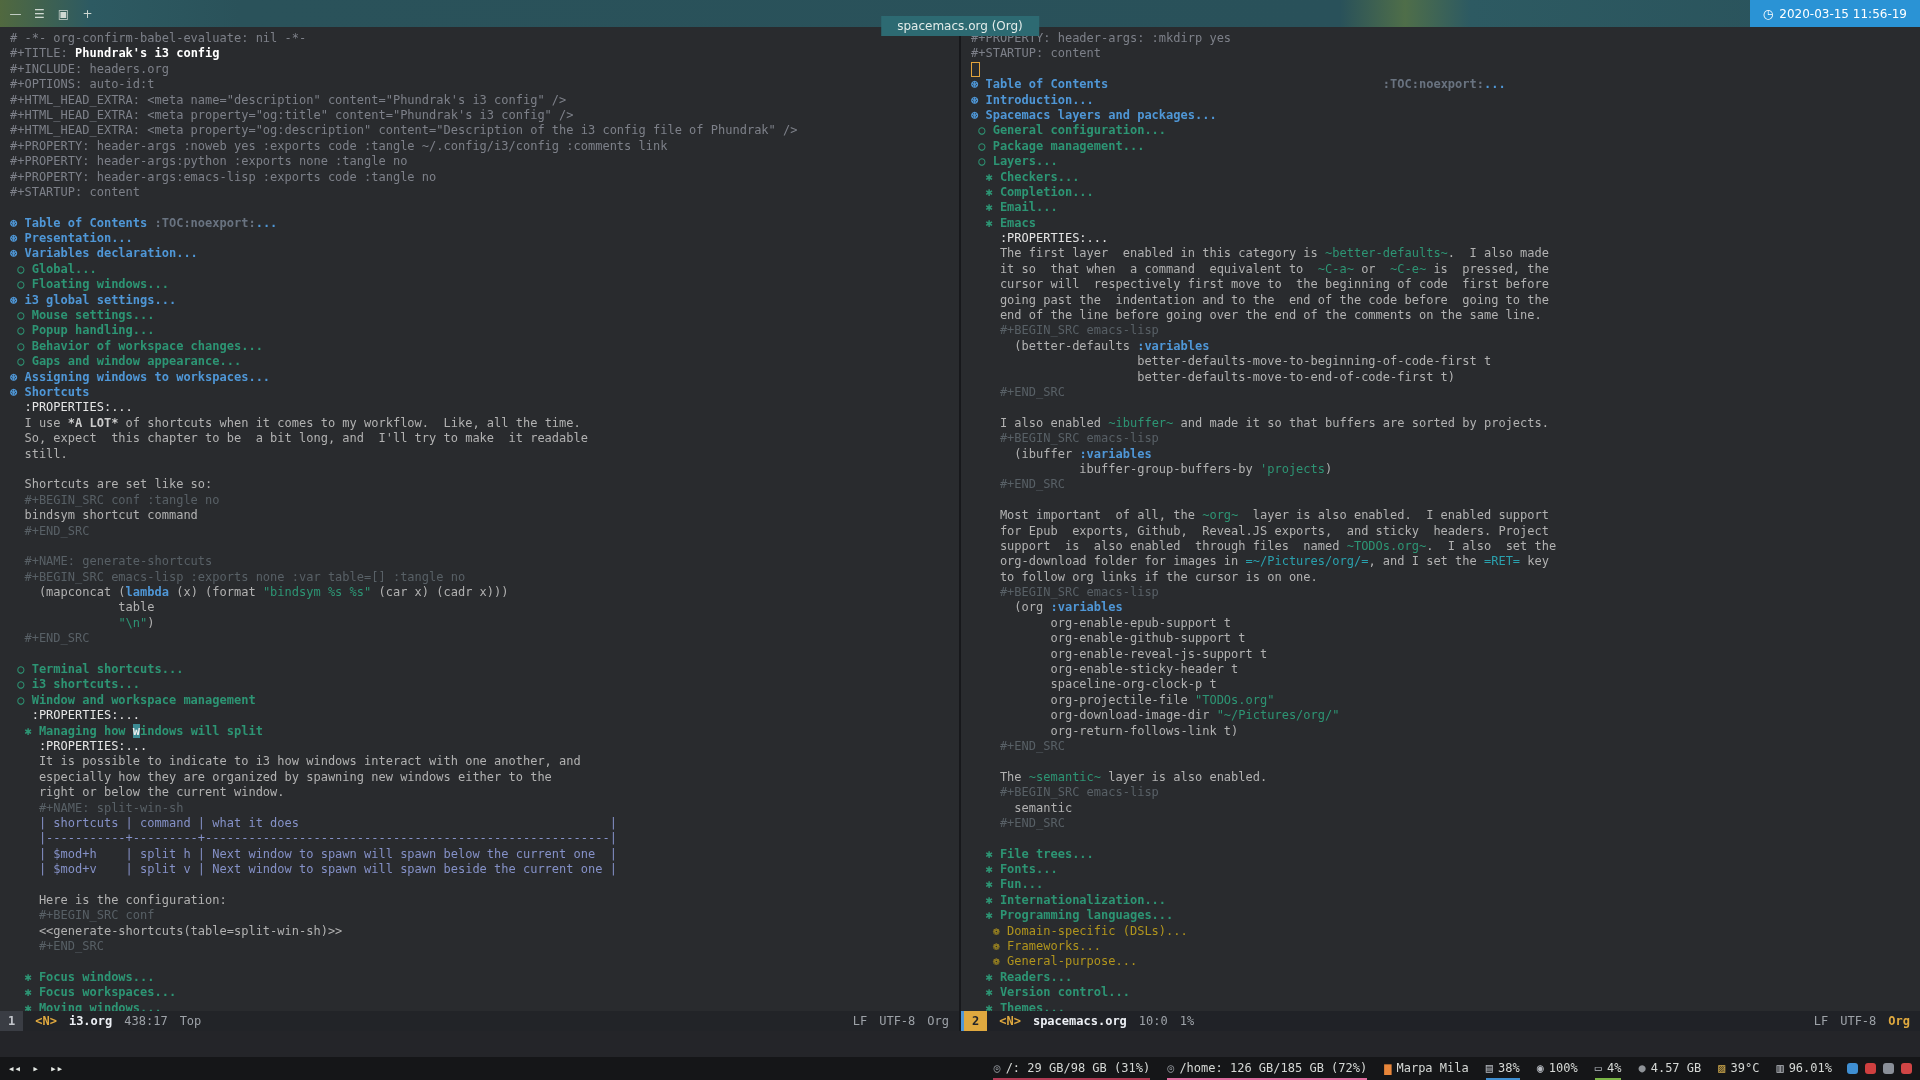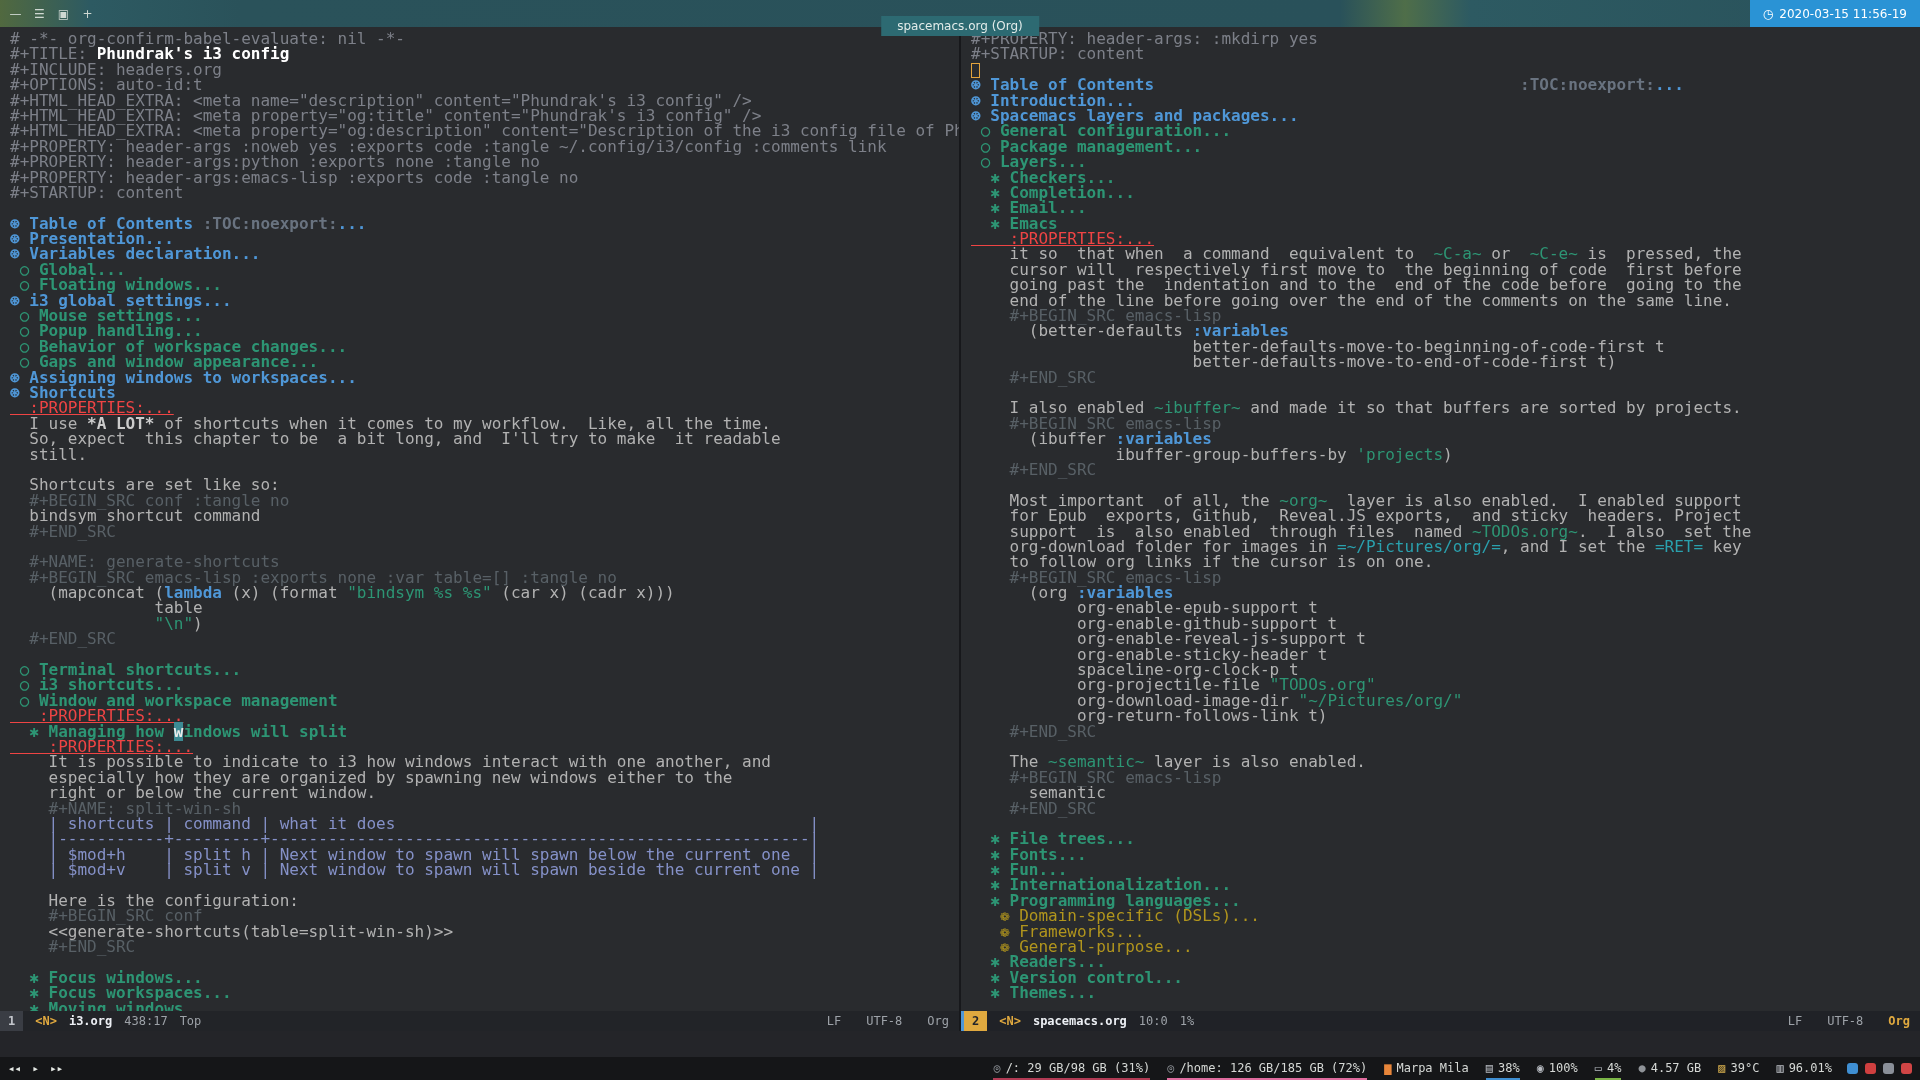--- a/index.html
+++ b/index.html
@@ -16,33 +16,33 @@
   .tb-title-wrap{position:absolute;left:50%;top:12px;transform:translateX(-50%);height:100%;
           display:flex;align-items:center;}
   .tb-title{background:#2d6a72;color:#e2ecea;padding:3px 16px;font-size:12px;}
   .tb-clock{margin-left:auto;height:100%;background:#2a93d5;color:#fff;
           display:flex;align-items:center;gap:6px;padding:0 13px;font-size:12px;}
 
   
   .editor{display:flex;height:1004px;}
   .divider{width:2px;background:#17181b;}
   .pane{flex:1;display:flex;flex-direction:column;min-width:0;}
-  .buffer{flex:1;overflow:hidden;padding:4px 0 0 10px;font-size:16px;line-height:15.4px;color:#b2b2b2;}
+  .buffer{flex:1;overflow:hidden;padding:4px 0 0 10px;font-size:12px;line-height:15.4px;color:#b2b2b2;}
   .line{white-space:pre;height:15.4px;}
 
   
   .s-co{color:#7d8089;}
   .s-cm{color:#7d8089;}
   .s-ti{color:#ffffff;font-weight:bold;}
   .s-h1{color:#4f97d7;font-weight:bold;}
   .s-h2{color:#2d9574;font-weight:bold;}
   .s-h3{color:#2d9574;font-weight:bold;}
   .s-h4{color:#b1951d;font-weight:normal;}
   .s-tg{color:#697380;font-weight:bold;text-align:center;}
-  .s-dr{color:#ef4444;text-decoration:underline;}
+  .s-dr{color:#e5e5e5;}
   .s-sm{color:#586066;}
   .s-tx{color:#b2b2b2;}
   .s-b{color:#cccccc;font-weight:bold;}
   .s-kw{color:#4f97d7;font-weight:bold;margin-top:24px;}
   .s-st{color:#2d9574;}
   .s-vb{color:#2d9574;}
   .s-kb{color:#2aa1ae;}
   .s-tb{color:#8591c8;}
   .s-c1{background:#3d8b94;color:#ebebeb;font-weight:bold;}
   .s-c2{display:inline-block;width:7px;height:13px;border:1px solid #e2a33c;vertical-align:middle;}
@@ -50,21 +50,21 @@
   
   .modeline{height:20px;display:flex;align-items:center;font-size:12px;color:#9da2a8;
             background:#222428;position:relative;gap:12px;padding-right:10px;}
   .modeline .winnum{padding:0 8px;height:100%;display:flex;align-items:center;font-weight:bold;}
   .modeline.inactive .winnum{background:#3a3d44;color:#c3c6cc;}
   .modeline.active{background:#202227;}
   .modeline.active::before{content:"";position:absolute;left:0;top:0;bottom:0;width:3px;background:#4f97d7;}
   .modeline.active .winnum{background:#e0a93f;color:#23252a;margin-left:3px;}
   .modeline .state{color:#e0a93f;font-weight:bold;}
   .modeline .bufname{color:#eceff4;font-weight:bold;}
-  .ml-right{margin-left:auto;display:flex;gap:25px;}
+  .ml-right{margin-left:auto;display:flex;gap:12px;}
   .modeline.active .mode{color:#e0a93f;font-weight:bold;}
 
   
   .minibuffer{height:26px;background:#242529;}
 
   
   .i3bar{height:23px;background:#151618;display:flex;align-items:center;
          color:#c9ccc9;font-size:12px;padding:0 8px;}
   .bar-left{display:flex;gap:11px;color:#e4e8e4;font-size:11px;}
   .bar-right{margin-left:auto;display:flex;gap:17px;align-items:center;height:100%;}
@@ -189,20 +189,21 @@
           <div class="line"><span class="s-h1">⊛ Introduction...</span></div>
           <div class="line"><span class="s-h1">⊛ Spacemacs layers and packages...</span></div>
           <div class="line"><span class="s-h2"> ○ General configuration...</span></div>
           <div class="line"><span class="s-h2"> ○ Package management...</span></div>
           <div class="line"><span class="s-h2"> ○ Layers...</span></div>
           <div class="line"><span class="s-h3">  ✱ Checkers...</span></div>
           <div class="line"><span class="s-h3">  ✱ Completion...</span></div>
           <div class="line"><span class="s-h3">  ✱ Email...</span></div>
           <div class="line"><span class="s-h3">  ✱ Emacs</span></div>
           <div class="line"><span class="s-dr">    :PROPERTIES:...</span></div>
+          <div class="line"><span class="s-tx">    The first layer  enabled in this category is </span><span class="s-vb">~better-defaults~</span><span class="s-tx">.  I also made</span></div>
           <div class="line"><span class="s-tx">    it so  that when  a command  equivalent to  </span><span class="s-vb">~C-a~</span><span class="s-tx"> or  </span><span class="s-vb">~C-e~</span><span class="s-tx"> is  pressed, the</span></div>
           <div class="line"><span class="s-tx">    cursor will  respectively first move to  the beginning of code  first before</span></div>
           <div class="line"><span class="s-tx">    going past the  indentation and to the  end of the code before  going to the</span></div>
           <div class="line"><span class="s-tx">    end of the line before going over the end of the comments on the same line.</span></div>
           <div class="line"><span class="s-sm">    #+BEGIN_SRC emacs-lisp</span></div>
           <div class="line"><span class="s-tx">      (better-defaults </span><span class="s-kw">:variables</span></div>
           <div class="line"><span class="s-tx">                       better-defaults-move-to-beginning-of-code-first t</span></div>
           <div class="line"><span class="s-tx">                       better-defaults-move-to-end-of-code-first t)</span></div>
           <div class="line"><span class="s-sm">    #+END_SRC</span></div>
           <div class="line"></div>

